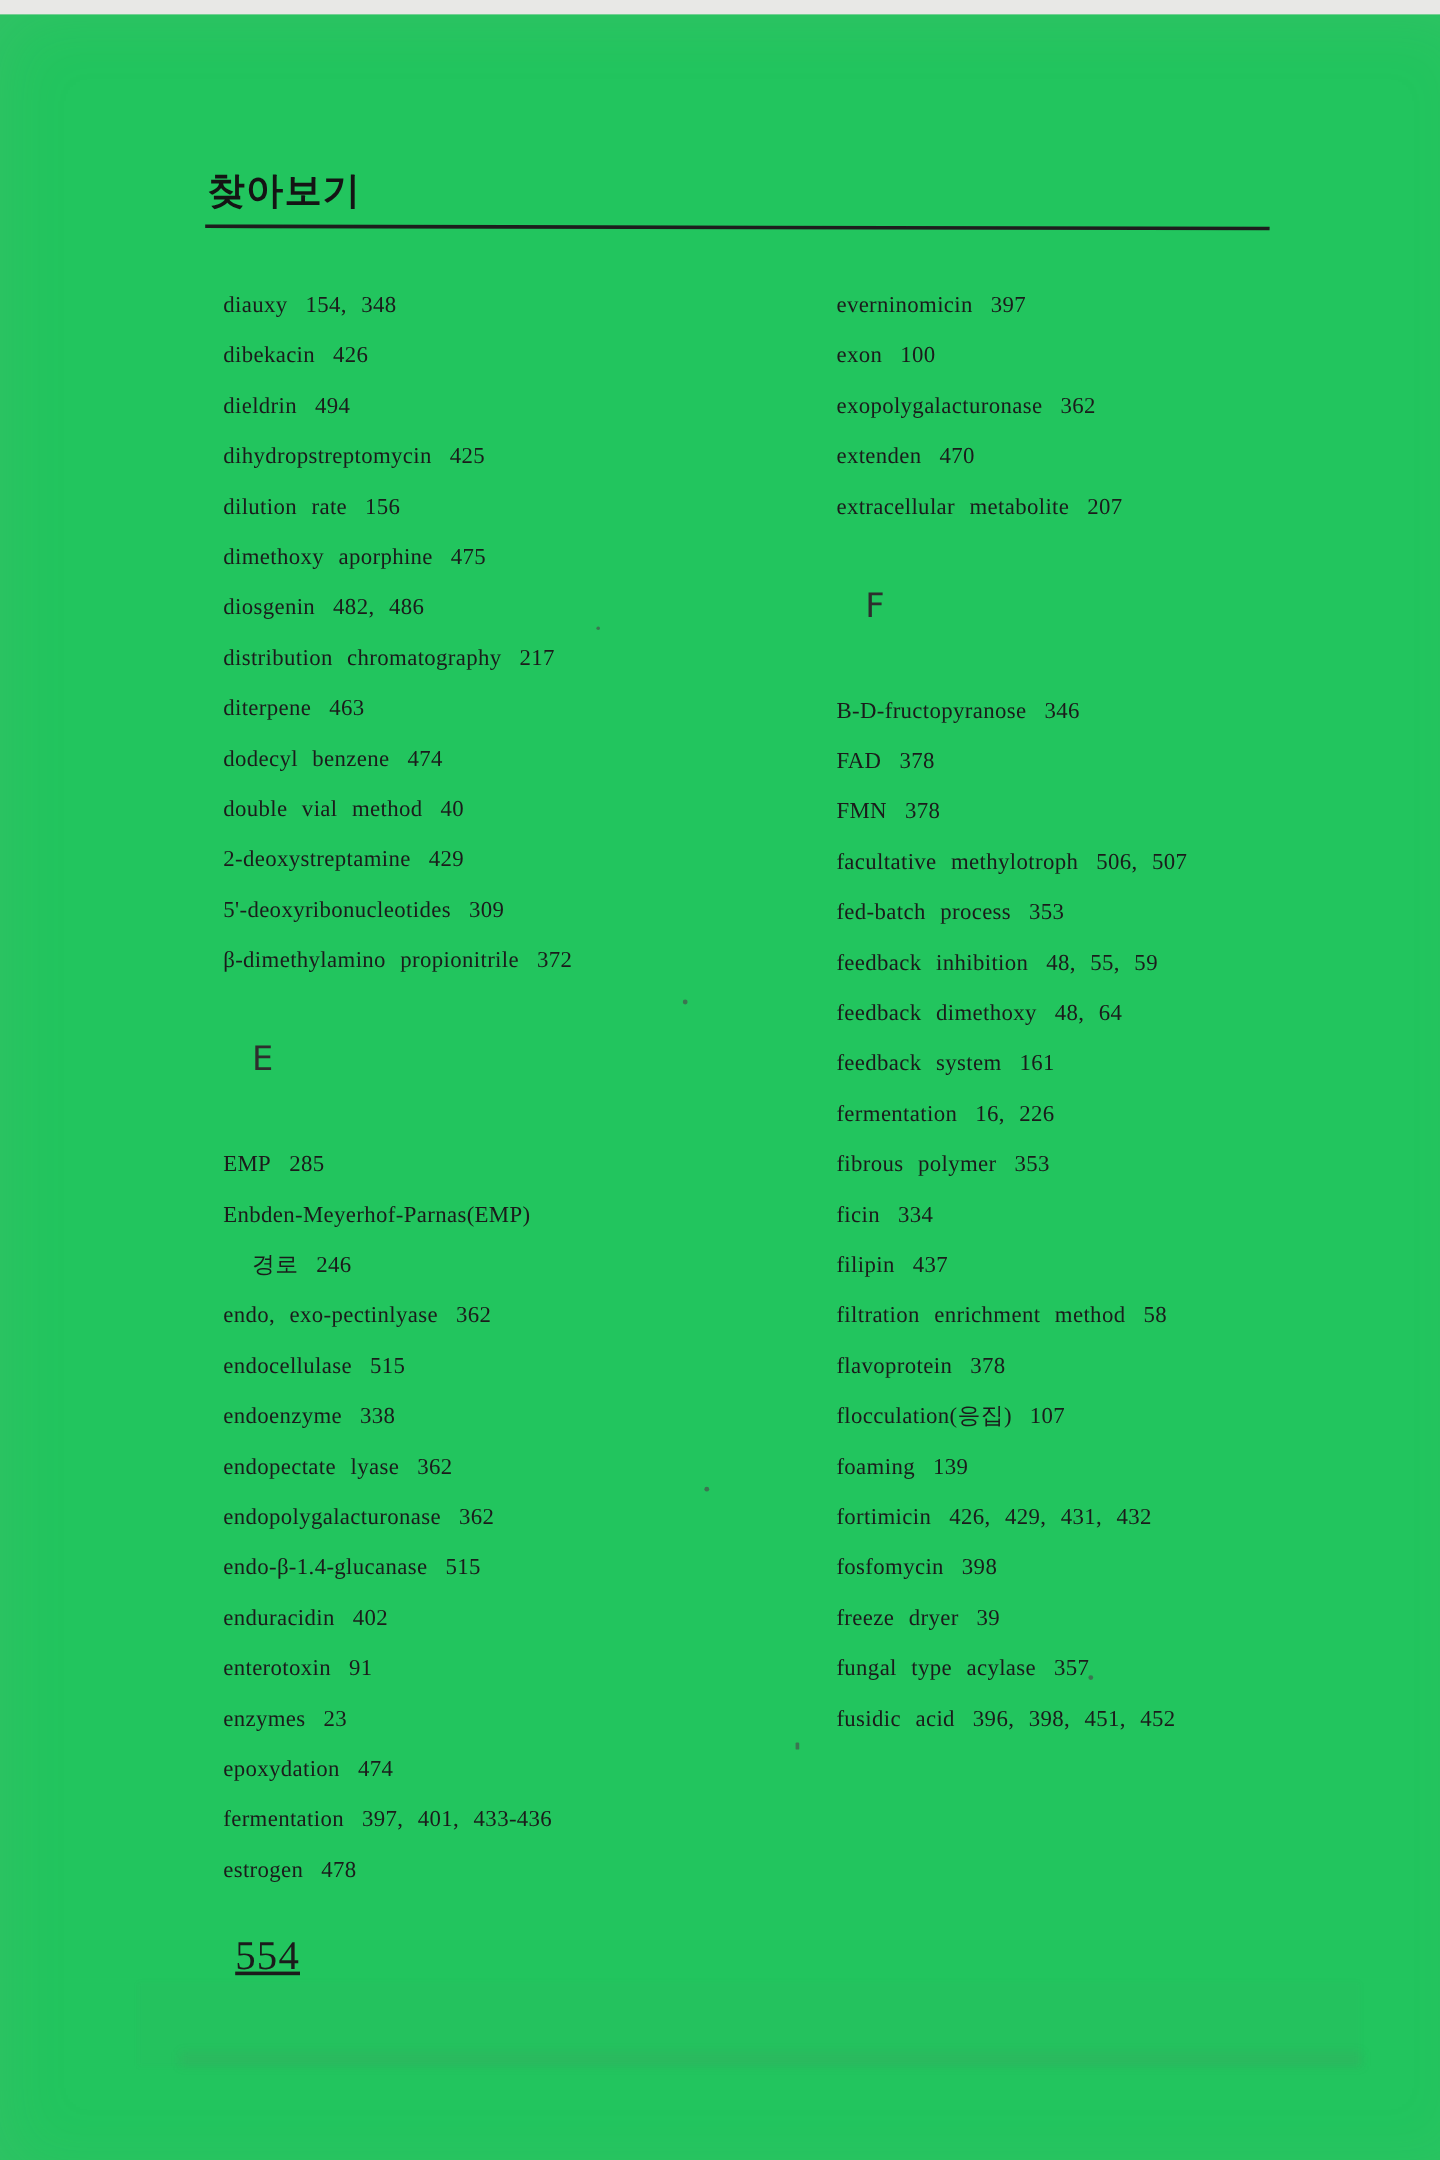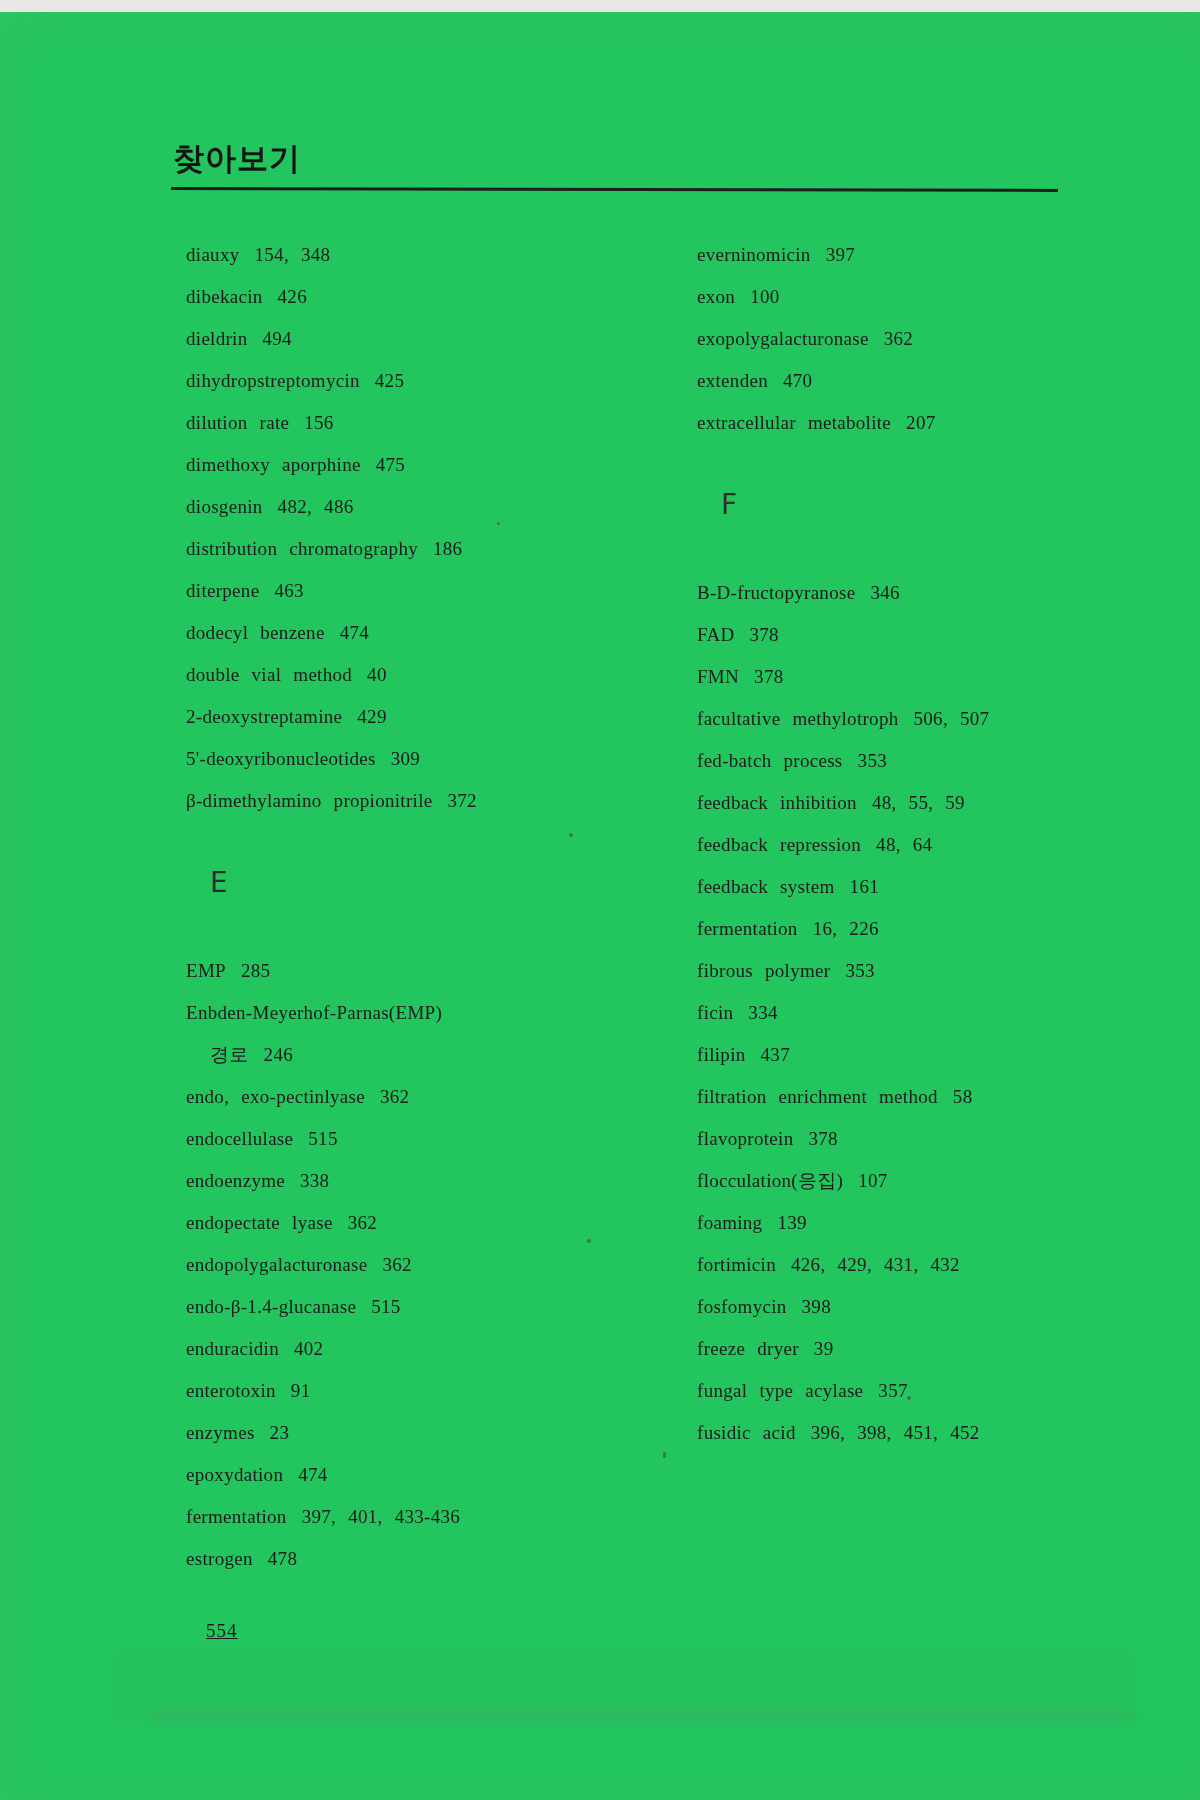--- a/index.html
+++ b/index.html
@@ -63,25 +63,25 @@
     margin-top: 40px;
     margin-bottom: 46px;
     padding-left: 24px;
     font-family: "DejaVu Sans", "Liberation Sans", sans-serif;
     font-size: 28px;
     font-weight: 500;
     color: #2e2e2e;
   }
   .page-number {
     position: absolute;
-    left: 206px;
+    left: 196px;
     top: 1598px;
     height: 42px;
     line-height: 42px;
-    font-size: 19px;
+    font-size: 34px;
     letter-spacing: 1px;
     color: #1b1b1b;
     text-decoration: underline;
   }
   
   .scan-band {
     position: absolute;
     left: 115px;
     top: 1640px;
     width: 1018px;
@@ -122,21 +122,21 @@
   <div class="header-rule"></div>
 
   <div class="index-col col-left">
       <div class="entry-line"><span class="term">diauxy</span><span class="pages">154, 348</span></div>
       <div class="entry-line"><span class="term">dibekacin</span><span class="pages">426</span></div>
       <div class="entry-line"><span class="term">dieldrin</span><span class="pages">494</span></div>
       <div class="entry-line"><span class="term">dihydropstreptomycin</span><span class="pages">425</span></div>
       <div class="entry-line"><span class="term">dilution rate</span><span class="pages">156</span></div>
       <div class="entry-line"><span class="term">dimethoxy aporphine</span><span class="pages">475</span></div>
       <div class="entry-line"><span class="term">diosgenin</span><span class="pages">482, 486</span></div>
-      <div class="entry-line"><span class="term">distribution chromatography</span><span class="pages">186</span></div>
+      <div class="entry-line"><span class="term">distribution chromatography</span><span class="pages">217</span></div>
       <div class="entry-line"><span class="term">diterpene</span><span class="pages">463</span></div>
       <div class="entry-line"><span class="term">dodecyl benzene</span><span class="pages">474</span></div>
       <div class="entry-line"><span class="term">double vial method</span><span class="pages">40</span></div>
       <div class="entry-line"><span class="term">2-deoxystreptamine</span><span class="pages">429</span></div>
       <div class="entry-line"><span class="term">5'-deoxyribonucleotides</span><span class="pages">309</span></div>
       <div class="entry-line"><span class="term">β-dimethylamino propionitrile</span><span class="pages">372</span></div>
       <div class="section-heading">E</div>
       <div class="entry-line"><span class="term">EMP</span><span class="pages">285</span></div>
       <div class="entry-line"><span class="term">Enbden-Meyerhof-Parnas(EMP)</span></div>
       <div class="entry-line indent"><span class="term">경로</span><span class="pages">246</span></div>
@@ -160,21 +160,21 @@
       <div class="entry-line"><span class="term">exopolygalacturonase</span><span class="pages">362</span></div>
       <div class="entry-line"><span class="term">extenden</span><span class="pages">470</span></div>
       <div class="entry-line"><span class="term">extracellular metabolite</span><span class="pages">207</span></div>
       <div class="section-heading">F</div>
       <div class="entry-line"><span class="term">B-D-fructopyranose</span><span class="pages">346</span></div>
       <div class="entry-line"><span class="term">FAD</span><span class="pages">378</span></div>
       <div class="entry-line"><span class="term">FMN</span><span class="pages">378</span></div>
       <div class="entry-line"><span class="term">facultative methylotroph</span><span class="pages">506, 507</span></div>
       <div class="entry-line"><span class="term">fed-batch process</span><span class="pages">353</span></div>
       <div class="entry-line"><span class="term">feedback inhibition</span><span class="pages">48, 55, 59</span></div>
-      <div class="entry-line"><span class="term">feedback repression</span><span class="pages">48, 64</span></div>
+      <div class="entry-line"><span class="term">feedback dimethoxy</span><span class="pages">48, 64</span></div>
       <div class="entry-line"><span class="term">feedback system</span><span class="pages">161</span></div>
       <div class="entry-line"><span class="term">fermentation</span><span class="pages">16, 226</span></div>
       <div class="entry-line"><span class="term">fibrous polymer</span><span class="pages">353</span></div>
       <div class="entry-line"><span class="term">ficin</span><span class="pages">334</span></div>
       <div class="entry-line"><span class="term">filipin</span><span class="pages">437</span></div>
       <div class="entry-line"><span class="term">filtration enrichment method</span><span class="pages">58</span></div>
       <div class="entry-line"><span class="term">flavoprotein</span><span class="pages">378</span></div>
       <div class="entry-line"><span class="term">flocculation(응집)</span><span class="pages">107</span></div>
       <div class="entry-line"><span class="term">foaming</span><span class="pages">139</span></div>
       <div class="entry-line"><span class="term">fortimicin</span><span class="pages">426, 429, 431, 432</span></div>

